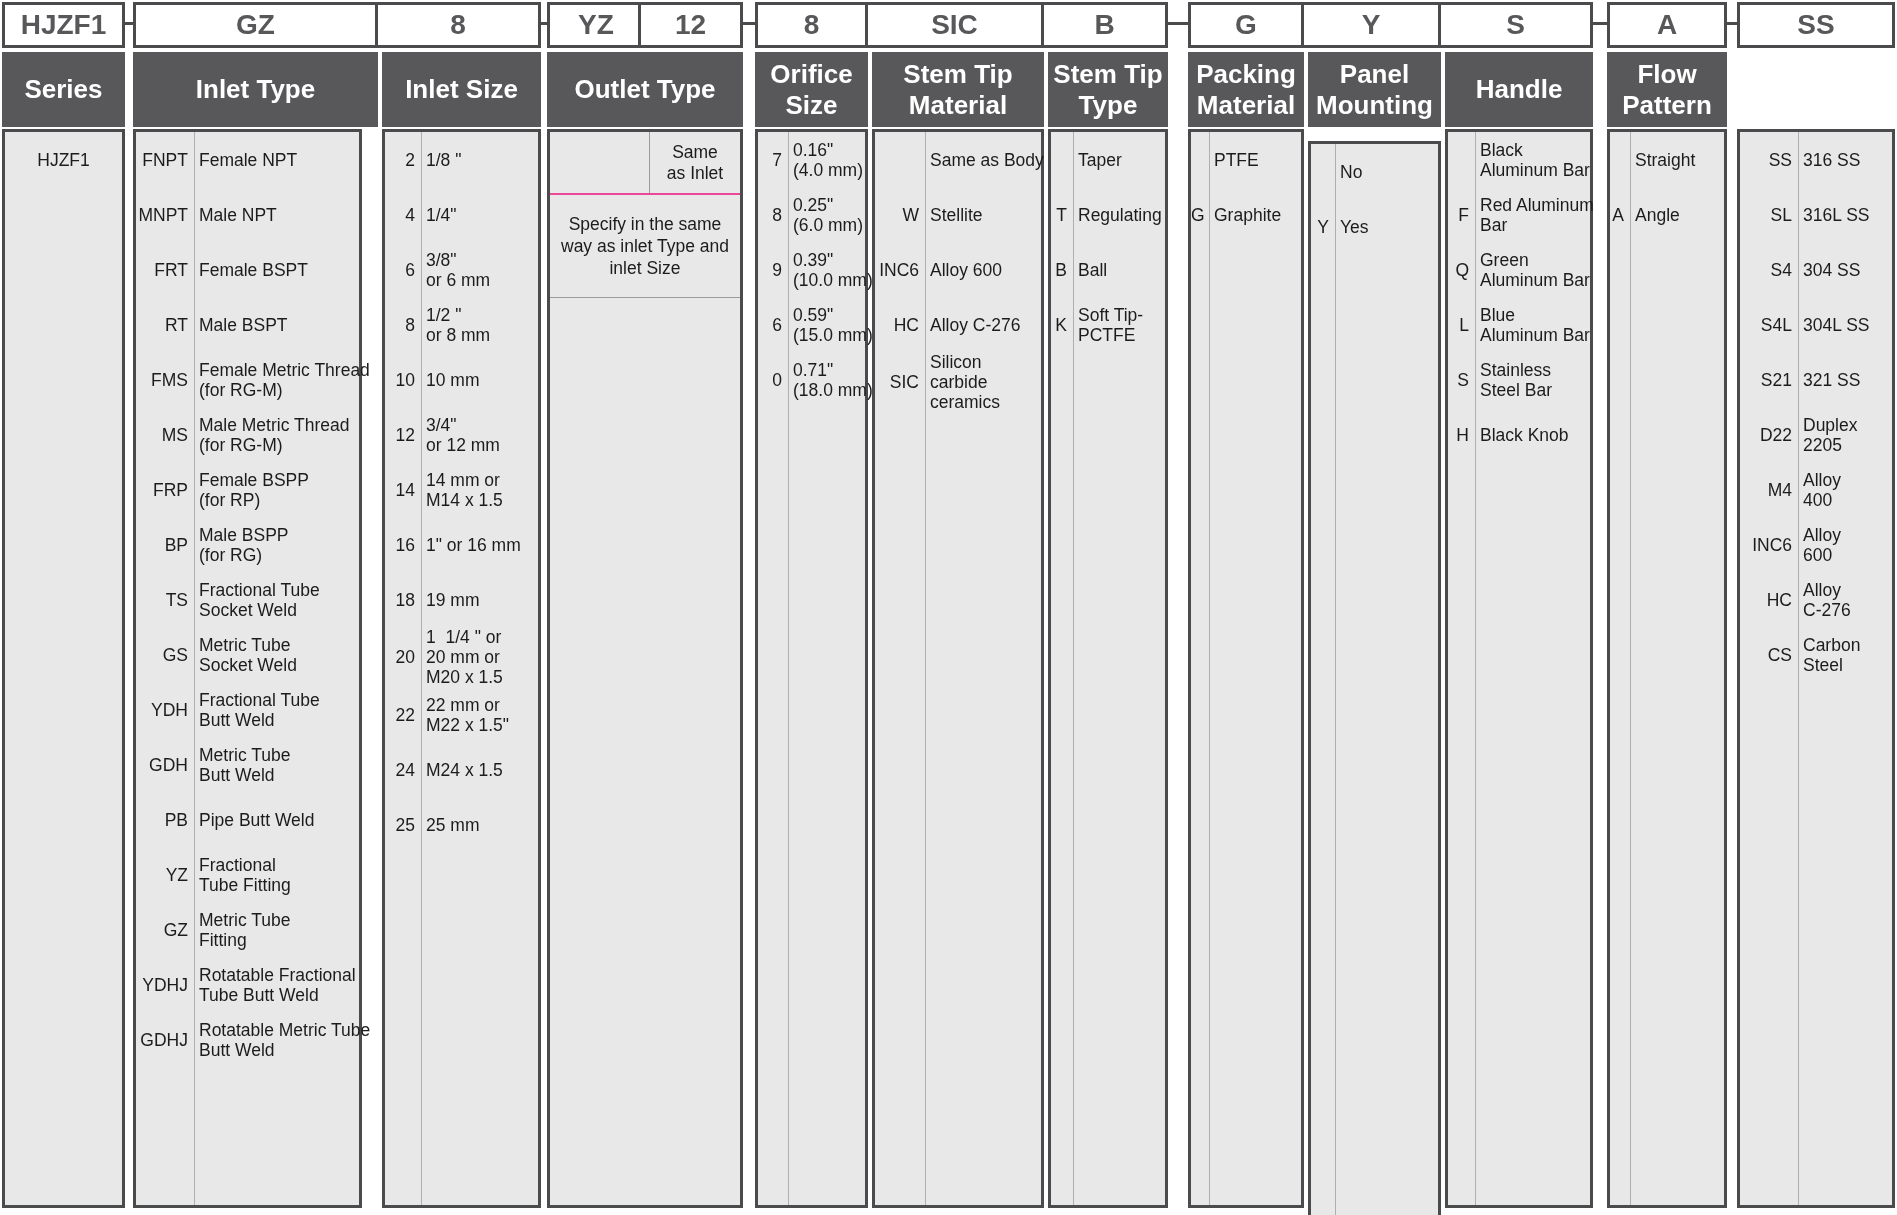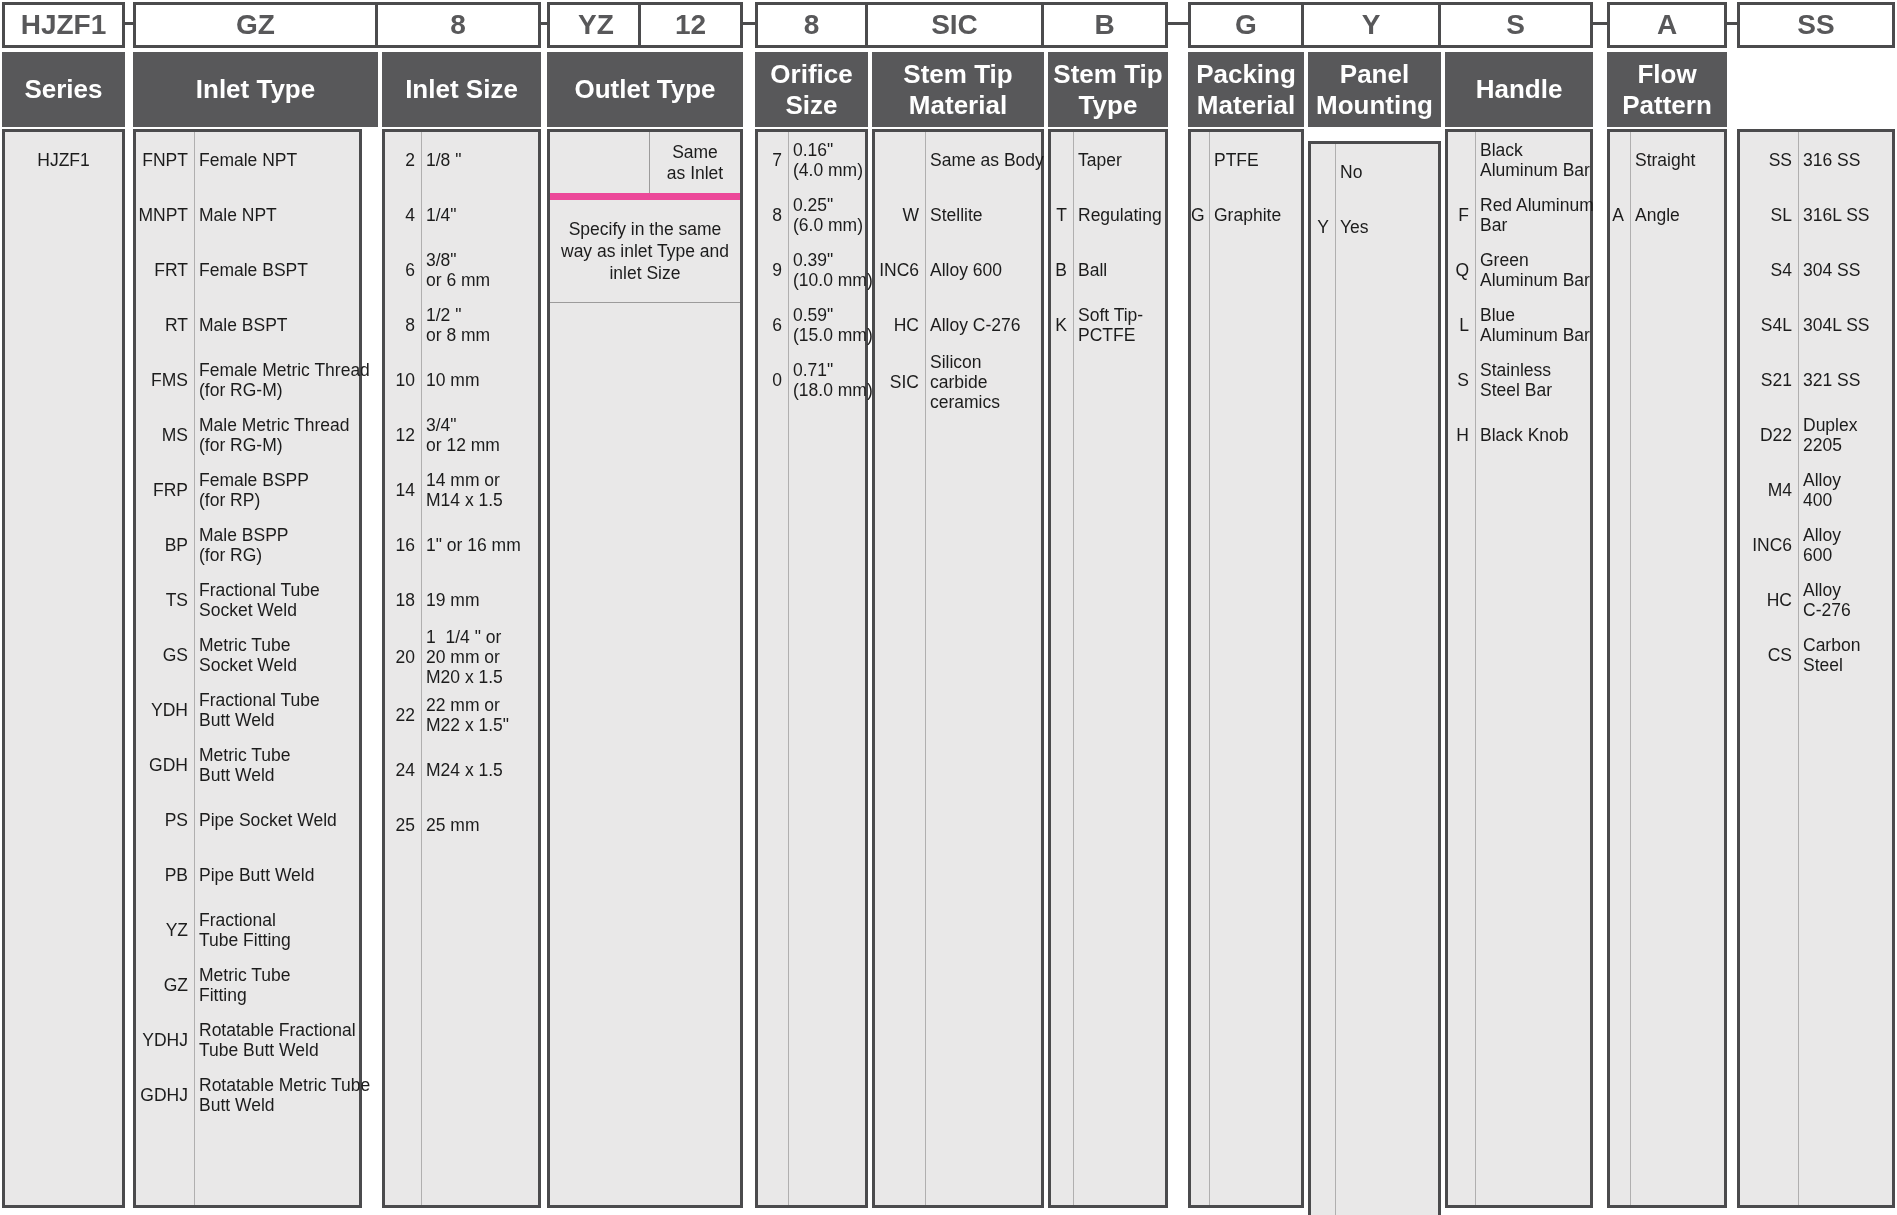--- a/index.html
+++ b/index.html
@@ -21,21 +21,21 @@
   .col-body{
     position:absolute;top:129px;height:1079px;box-sizing:border-box;
     border:3px solid #4b4b4d;background:#e9e8e8;
   }
   .v-div{position:absolute;top:0;bottom:0;width:1px;background:#b0afaf;}
   .rows{position:absolute;left:0;right:0;top:0;}
   .opt{display:flex;min-height:55px;align-items:center;color:#1c1c1c;font-size:17.5px;line-height:20px;}
   .opt-code{box-sizing:border-box;padding-right:6px;text-align:right;white-space:pre;flex:none;}
   .opt-desc{flex:1;padding-left:5px;white-space:pre;}
   .opt-desc.center{text-align:center;padding-left:0;}
-  .out-row1{display:flex;height:61px;border-bottom:7px solid #ec4899;}
+  .out-row1{display:flex;height:61px;border-bottom:2px solid #ec4899;}
   .out-r1-left{width:100px;box-sizing:border-box;border-right:1px solid #9c9b9b;}
   .out-r1-right{flex:1;display:flex;align-items:center;justify-content:center;text-align:center;
     white-space:pre;font-size:17.5px;line-height:21px;color:#1c1c1c;}
   .out-row2{height:102px;border-bottom:1px solid #9c9b9b;display:flex;align-items:center;justify-content:center;
     text-align:center;white-space:pre;font-size:17.5px;line-height:22px;color:#1c1c1c;}
   .connector{position:absolute;top:22px;height:3px;background:#4b4b4d;z-index:1;}
 </style>
 </head>
 <body>
 
@@ -107,24 +107,20 @@
             <div class="opt-code" style="width: 58px;">YDH</div>
             <div class="opt-desc">Fractional Tube
 Butt Weld</div>
           </div>
           <div class="opt">
             <div class="opt-code" style="width: 58px;">GDH</div>
             <div class="opt-desc">Metric Tube
 Butt Weld</div>
           </div>
           <div class="opt">
-            <div class="opt-code" style="width: 58px;">PS</div>
-            <div class="opt-desc">Pipe Socket Weld</div>
-          </div>
-          <div class="opt">
             <div class="opt-code" style="width: 58px;">PB</div>
             <div class="opt-desc">Pipe Butt Weld</div>
           </div>
           <div class="opt">
             <div class="opt-code" style="width: 58px;">YZ</div>
             <div class="opt-desc">Fractional
 Tube Fitting</div>
           </div>
           <div class="opt">
             <div class="opt-code" style="width: 58px;">GZ</div>

